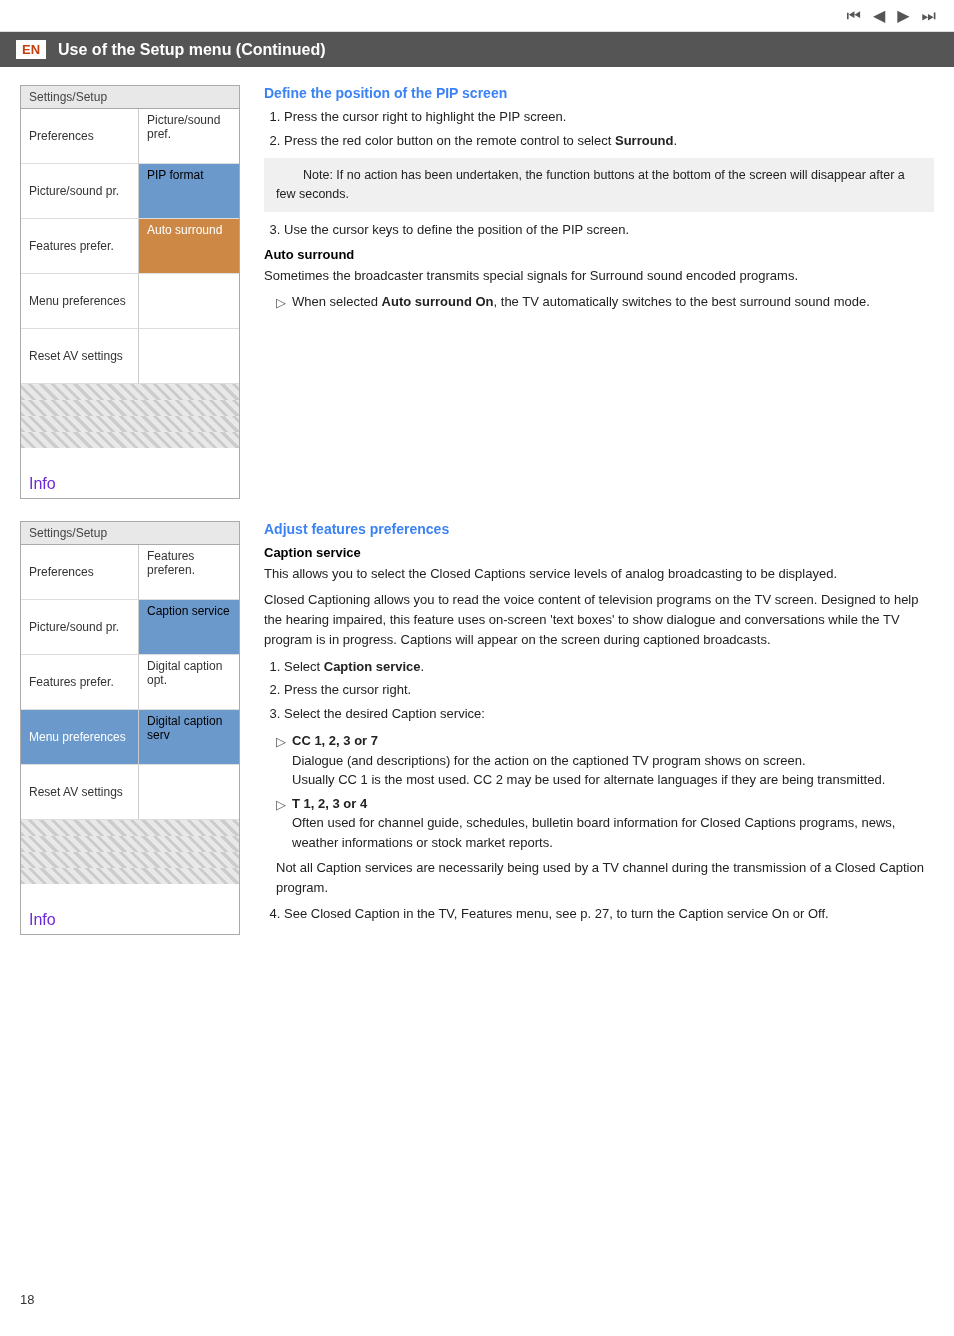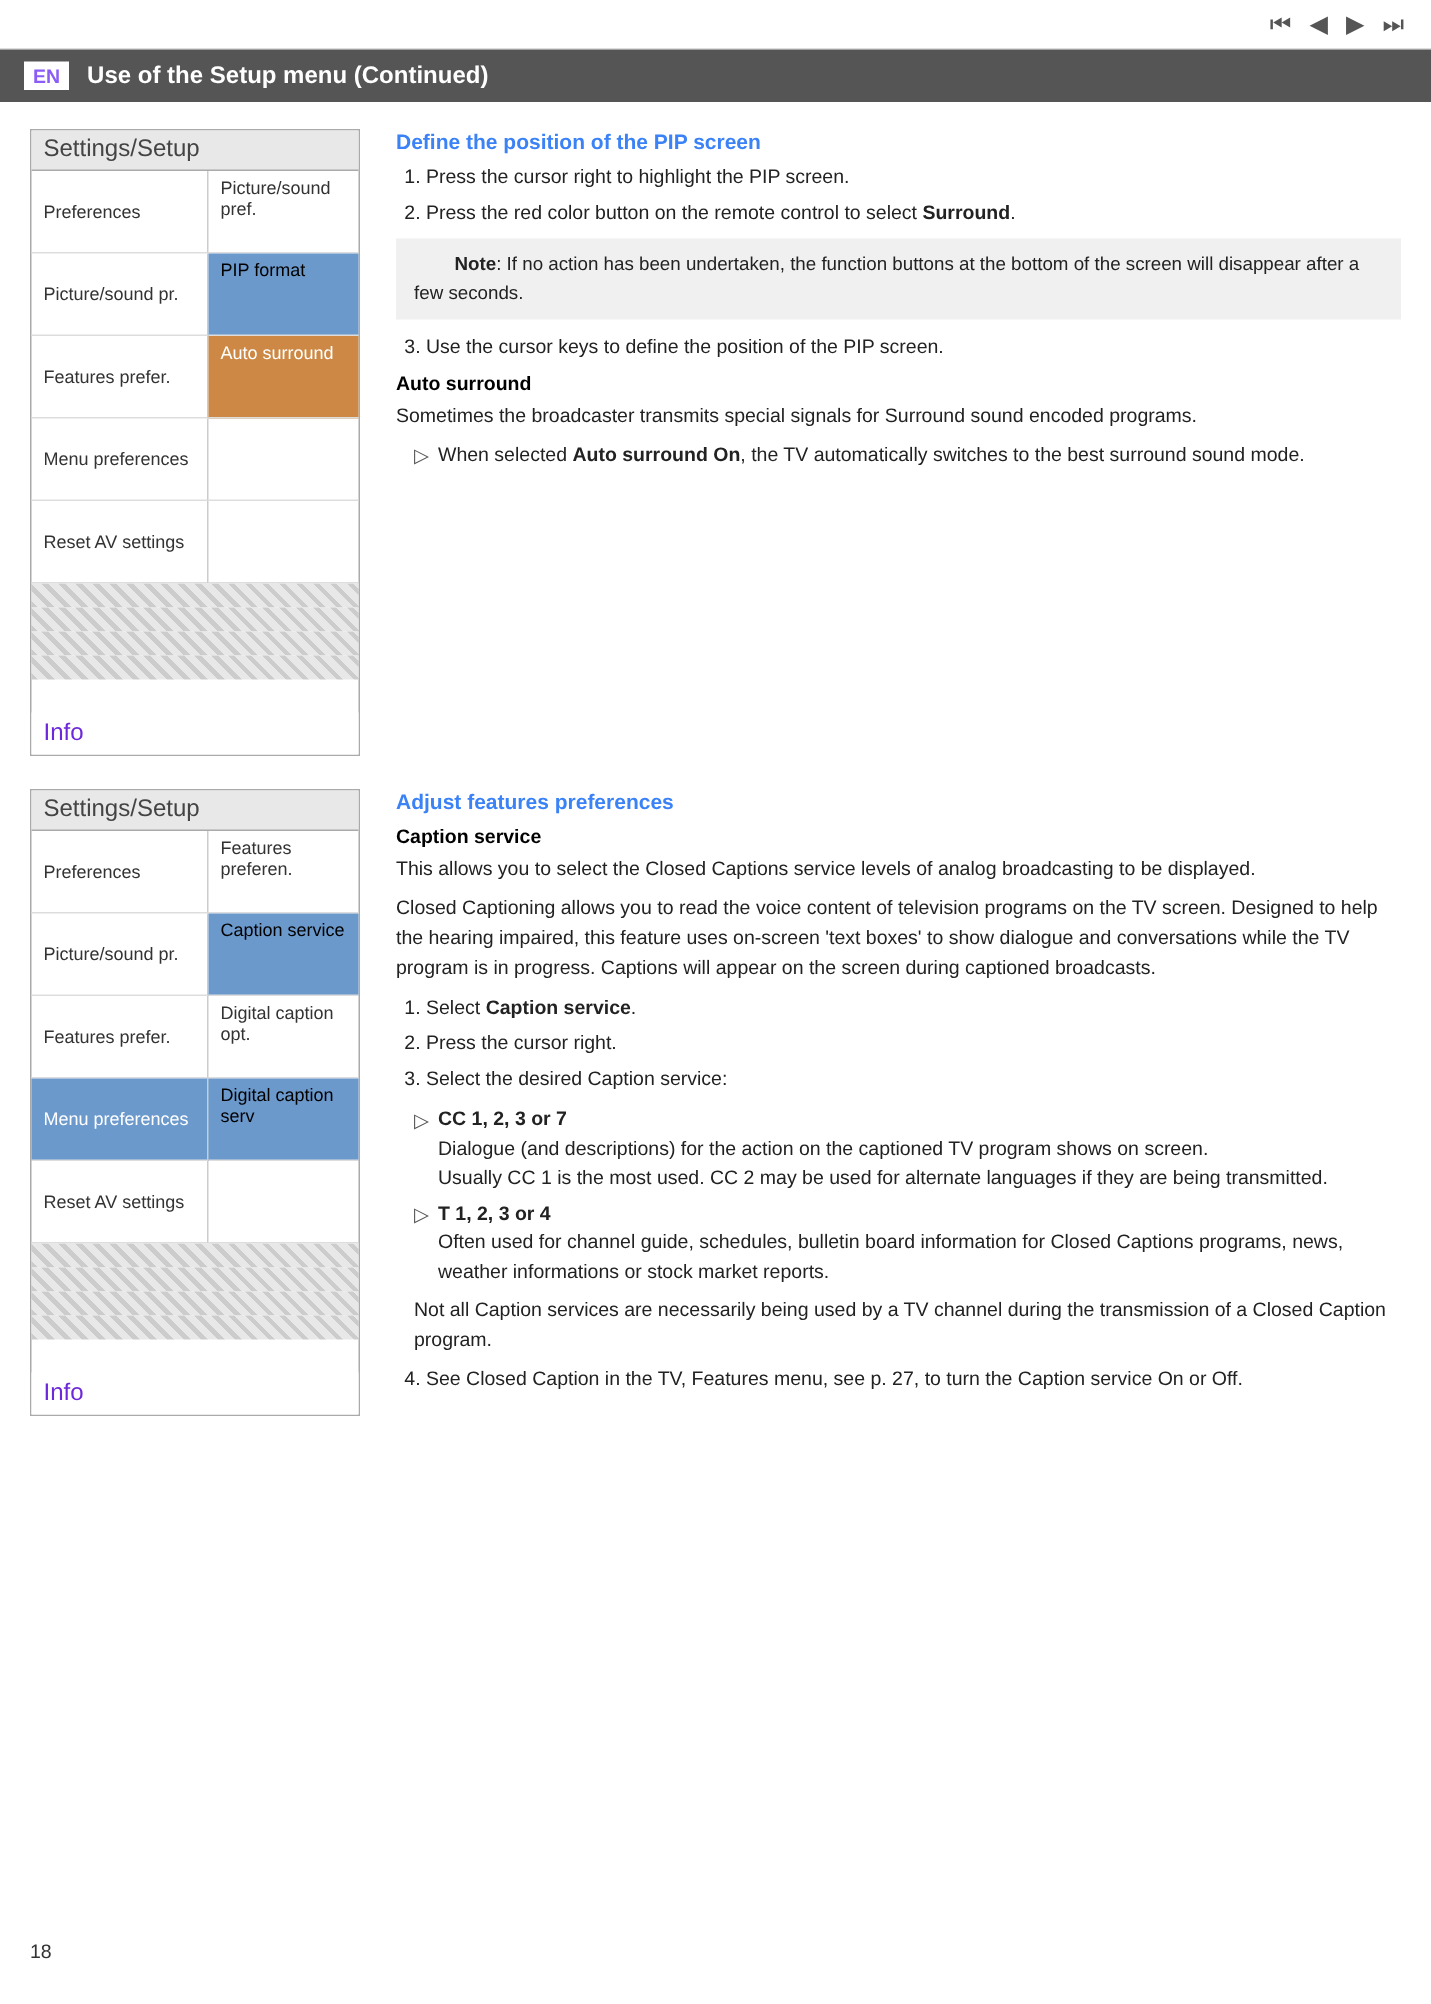--- a/index.html
+++ b/index.html
@@ -36,21 +36,21 @@
     .header-bar {
       background: #555;
       color: #fff;
       display: flex;
       align-items: center;
       padding: 8px 16px;
       gap: 12px;
     }
     .header-en-badge {
       background: #fff;
-      color: #8b5cf6;
+      color: #c2410c;
       font-weight: bold;
       font-size: 13px;
       padding: 2px 6px;
     }
     .header-title {
       font-size: 16px;
       font-weight: bold;
       color: #fff;
     }
 
@@ -73,21 +73,21 @@
     .settings-box {
       width: 220px;
       min-width: 220px;
       border: 1px solid #aaa;
       background: #fff;
       flex-shrink: 0;
     }
     .settings-box-title {
       background: #e8e8e8;
       padding: 4px 8px;
-      font-size: 16px;
+      font-size: 12px;
       color: #444;
       border-bottom: 1px solid #aaa;
     }
     .settings-info {
       padding: 5px 8px;
       font-size: 16px;
       color: #6d28d9;
       background: #fff;
       margin-top: 2px;
     }
@@ -125,21 +125,21 @@
     
     .note-box {
       background: #f0f0f0;
       border: none;
       padding: 8px 12px;
       margin: 8px 0;
       font-size: 12.5px;
       line-height: 1.5;
     }
     .note-box strong {
-      font-weight: bold;
+      font-weight: normal;
       padding-left: 27px;
     }
 
     
     .tri-list {
       list-style: none;
       margin-left: 12px;
       margin-bottom: 6px;
     }
     .tri-list li {

